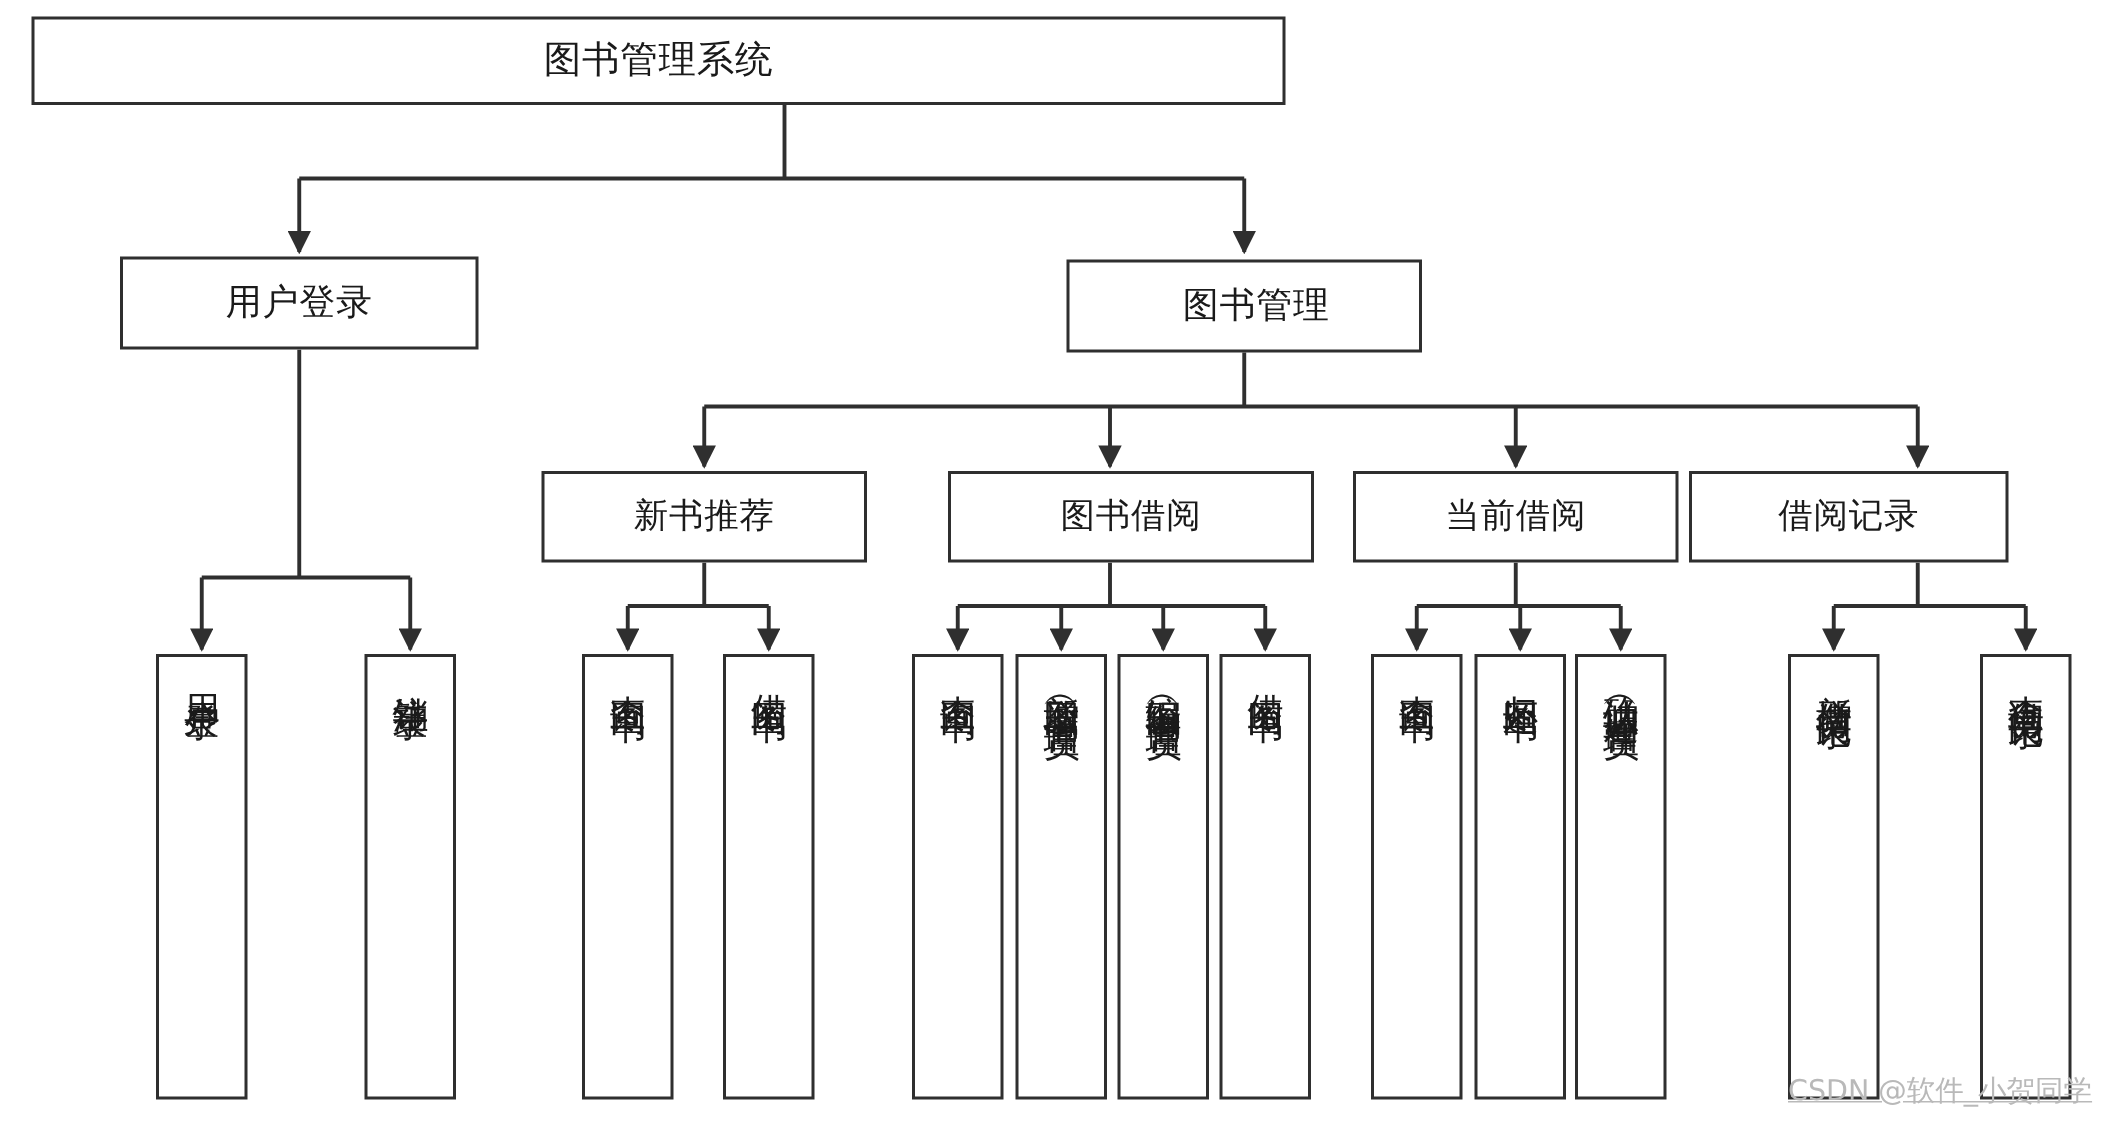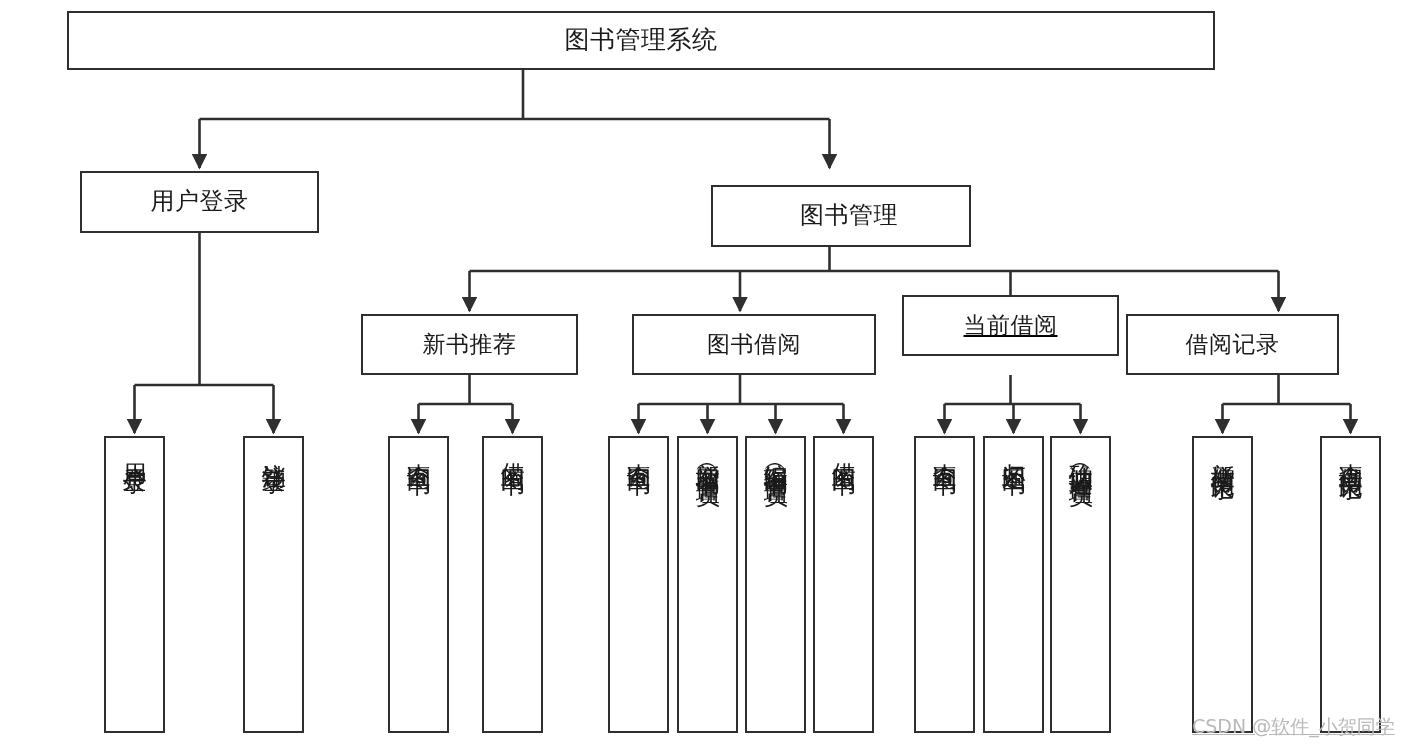--- a/index.html
+++ b/index.html
@@ -113,40 +113,40 @@
         <path d="M 944.5 404 L 944.5 433" marker-end="url(#arrow)"></path>
         <path d="M 1013.5 404 L 1013.5 433" marker-end="url(#arrow)"></path>
         <path d="M 1080.5 404 L 1080.5 433" marker-end="url(#arrow)"></path>
         <path d="M 1278.5 375 L 1278.5 404"></path>
         <path d="M 1222.5 404 L 1350.5 404"></path>
         <path d="M 1222.5 404 L 1222.5 433" marker-end="url(#arrow)"></path>
         <path d="M 1350.5 404 L 1350.5 433" marker-end="url(#arrow)"></path>
       </g>
   </svg>
 
-  <div class="node node-root" style="left: 21px; top: 11px; width: 1148px; height: 59px; margin-left: 46px;">
+  <div class="node node-root" style="left: 21px; top: 11px; width: 836px; height: 59px;">
     <span class="label">图书管理系统</span>
   </div>
 
   <div id="nodes-level1">
       <div class="node node-level1" style="left: 80px; top: 171px; width: 239px; height: 62px;">
         <span class="label">用户登录</span>
       </div>
-      <div class="node node-level1" style="left: 711px; top: 185px; width: 260px; height: 62px; padding-left: 16px;">
+      <div class="node node-level1" style="left: 711px; top: 173px; width: 237px; height: 62px; padding-left: 16px;">
         <span class="label">图书管理</span>
       </div>
     </div>
   <div id="nodes-level2">
       <div class="node node-level2" style="left: 361px; top: 314px; width: 217px; height: 61px;">
         <span class="label">新书推荐</span>
       </div>
       <div class="node node-level2" style="left: 632px; top: 314px; width: 244px; height: 61px;">
         <span class="label">图书借阅</span>
       </div>
-      <div class="node node-level2" style="left: 902px; top: 295px; width: 217px; height: 61px; text-decoration: underline;">
+      <div class="node node-level2" style="left: 902px; top: 314px; width: 217px; height: 61px;">
         <span class="label">当前借阅</span>
       </div>
       <div class="node node-level2" style="left: 1126px; top: 314px; width: 213px; height: 61px;">
         <span class="label">借阅记录</span>
       </div>
     </div>
   <div id="nodes-leaves">
       <div class="node node-leaf" style="left: 104px; top: 436px; width: 61px; height: 297px;">
         <span class="label">用户登录</span>
       </div>

